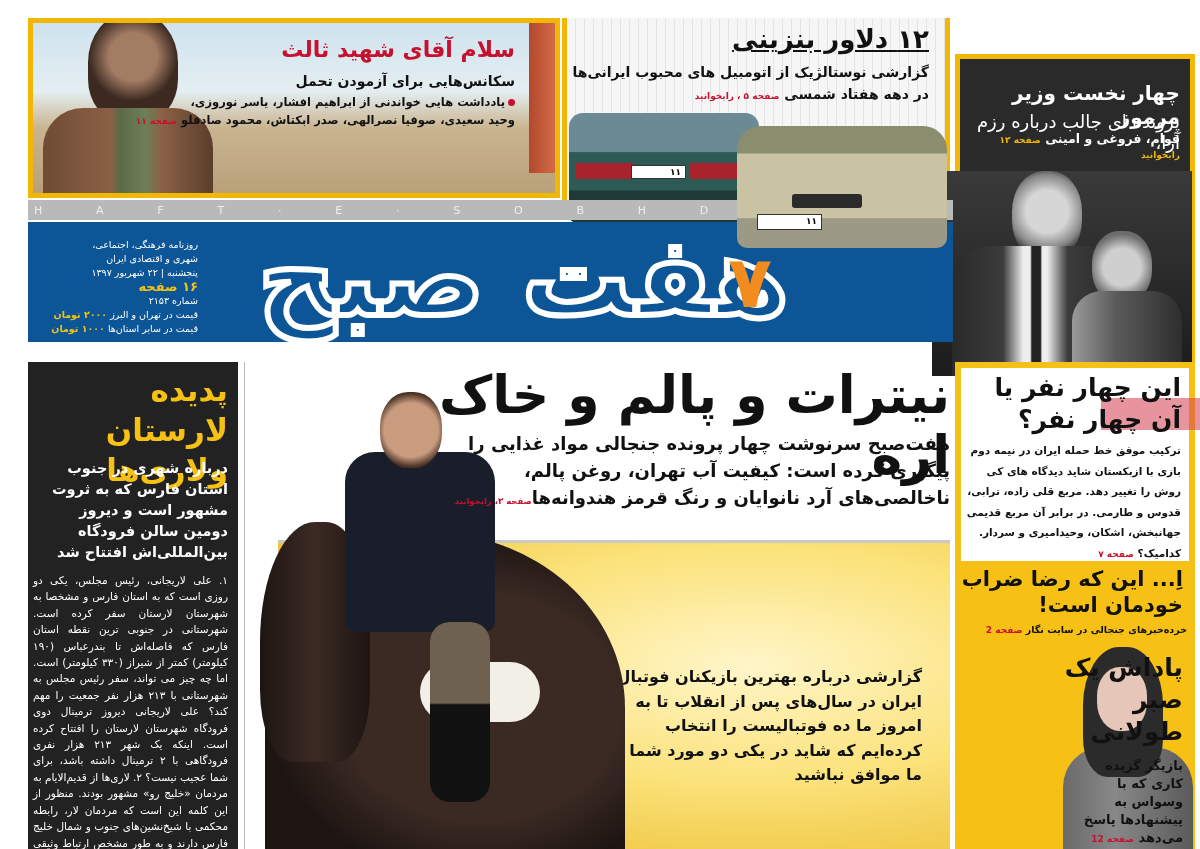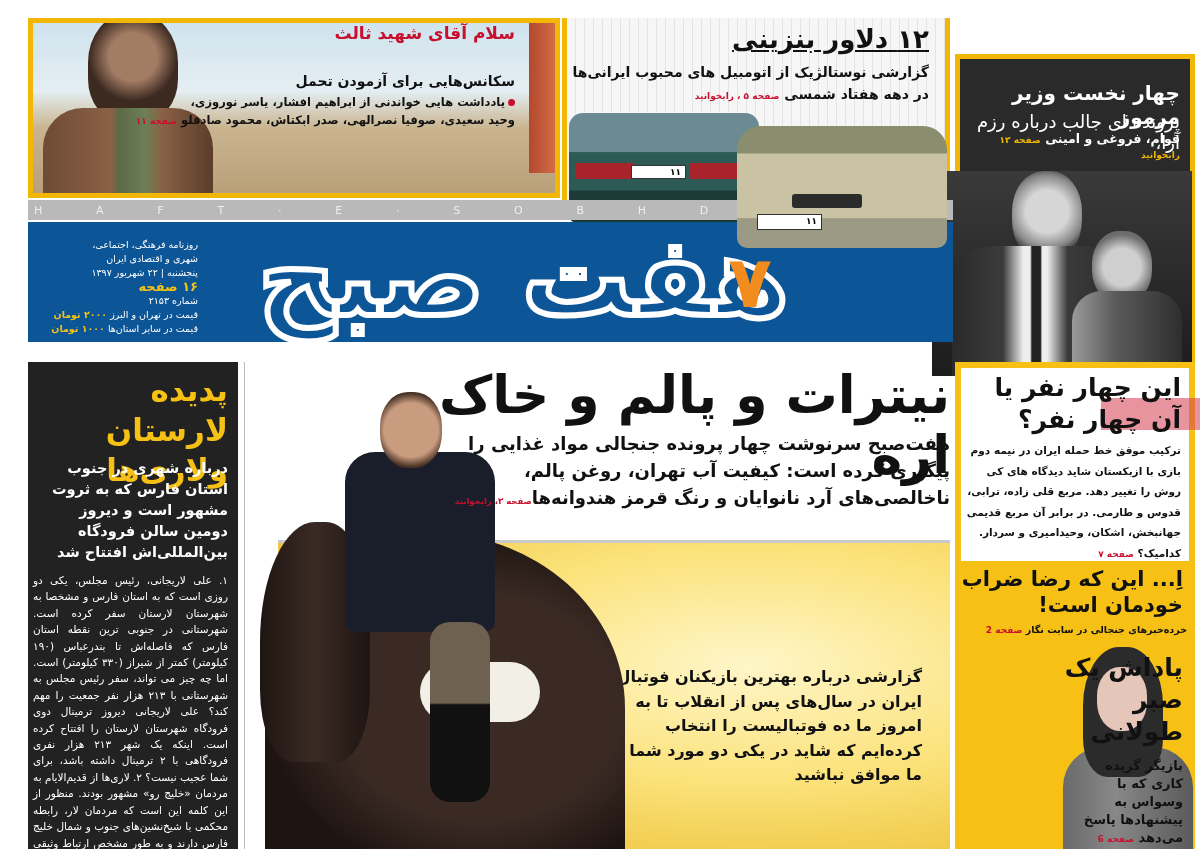--- a/index.html
+++ b/index.html
@@ -12,21 +12,21 @@
   .box-yellow { border: 5px solid #f2b705; }
   #top-left { left: 28px; top: 18px; width: 532px; height: 180px; overflow: hidden;
     background: linear-gradient(180deg, #cfe3ee 0%, #e4eef2 40%, #c9b48f 62%, #b9a079 100%); }
   .bridge { position: absolute; right: 0; top: 0; width: 26px; height: 150px;
     background: linear-gradient(90deg, #b3482e, #d26b45); }
   .person-photo { position: absolute; left: 10px; top: -10px; width: 170px; height: 200px; }
   .pp-head { position:absolute; left: 45px; top: 0; width: 90px; height: 110px; border-radius: 45% 45% 40% 40%;
     background: radial-gradient(circle at 50% 40%, #a37c64 0 30%, #3c2a21 55%); }
   .pp-body { position:absolute; left: 0; top: 95px; width: 170px; height: 120px; border-radius: 40px 40px 0 0;
     background: linear-gradient(90deg, #6f4b35, #8a6145 40%, #5b6a47 45%, #6d7f56 60%, #8a6145 70%, #5b3d2b); }
-  #tl-title { position: absolute; right: 40px; top: 0; font-size: 17px; font-weight: bold; color: #c8102e; }
+  #tl-title { position: absolute; right: 40px; top: 14px; font-size: 22px; font-weight: bold; color: #c8102e; }
   #tl-sub { position: absolute; right: 40px; top: 50px; font-size: 14px; font-weight: bold; color: #111; text-align: center; }
   #tl-line1 { position: absolute; right: 40px; top: 72px; font-size: 11.5px; font-weight: bold; color: #111; }
   #tl-line2 { position: absolute; right: 40px; top: 90px; font-size: 11.5px; font-weight: bold; color: #111; }
   .red-dot { display: inline-block; width: 7px; height: 7px; border-radius: 50%; background: #c8102e; margin-left: 3px; vertical-align: middle; }
   .page-ref { color: #c8102e; font-size: 9px; font-weight: bold; }
 
   #top-mid { left: 562px; top: 18px; width: 388px; height: 185px; overflow: visible;
     background: repeating-linear-gradient(90deg, #f6f6f6 0 8px, #e4e4e4 8px 9px);
     border-left: 5px solid #f2b705; border-right: 5px solid #f2b705; }
   #tm-title { position: absolute; right: 16px; top: 6px; font-size: 26px; font-weight: bold; color: #111; text-decoration: underline; }
@@ -219,14 +219,14 @@
     <div id="rc-body" class="rtl"><span>ترکیب موفق خط حمله ایران در نیمه دوم بازی با ازبکستان شاید دیدگاه های کی روش را تغییر دهد. مربع قلی زاده، ترابی، قدوس و طارمی. در برابر آن مربع قدیمی جهانبخش، اشکان، وحیدامیری و سردار. کدامیک؟</span> <span class="page-ref">صفحه ۷</span></div>
   </div>
   <div id="rc-mid-title" class="rtl">اِ... این که رضا ضراب خودمان است!</div>
   <div id="rc-mid-sub" class="rtl"><span>خرده‌خبرهای جنجالی در سایت نگار</span> <span class="page-ref">صفحه 2</span></div>
   <div class="actress">
     <div class="act-body"></div>
       <div class="act-scarf"></div>
       <div class="act-face"></div>
   </div>
   <div id="rc-bot-title" class="rtl">پاداش یک صبر طولانی</div>
-  <div id="rc-bot-body" class="rtl"><span>بازیگر گزیده کاری که با وسواس به پیشنهادها پاسخ می‌دهد</span> <span class="page-ref">صفحه 6</span></div>
+  <div id="rc-bot-body" class="rtl"><span>بازیگر گزیده کاری که با وسواس به پیشنهادها پاسخ می‌دهد</span> <span class="page-ref">صفحه 12</span></div>
 </div>
 
 </body></html>

